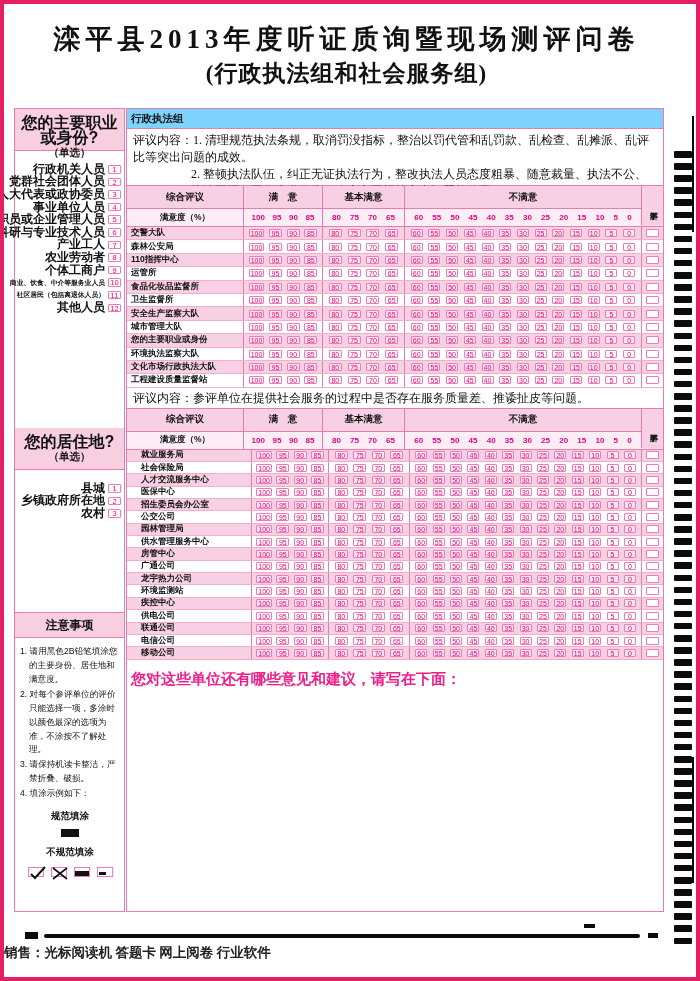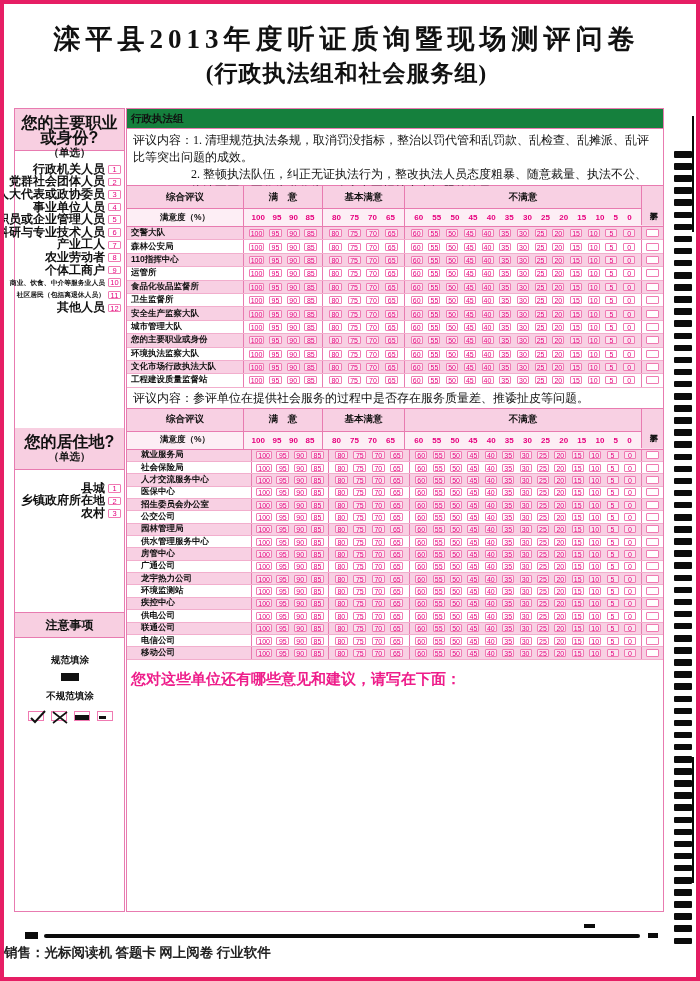--- a/index.html
+++ b/index.html
@@ -27,21 +27,21 @@
   .note-item{font-size:8.6px;line-height:1.62;padding-left:9px;text-indent:-9px;margin-bottom:1px;}
   .ex-label{text-align:center;font-weight:bold;font-size:9.5px;margin-top:9px;}
   .ex-good{width:18px;height:8px;background:#111;margin:6px auto 0;}
   .ex-bad-row{display:flex;justify-content:center;gap:7px;margin-top:8px;}
   .badbox{position:relative;width:16px;height:10px;border:1px solid #f07ab2;box-sizing:border-box;}
   .badbox svg{position:absolute;left:-2px;top:-3px;overflow:visible;}
   .halffill{position:absolute;left:0;right:0;bottom:0;height:5px;background:#111;}
   .dashmark{position:absolute;left:1px;bottom:1px;width:7px;height:3px;background:#111;}
   
   .main{position:absolute;left:122px;top:104px;width:538px;height:804px;border:1px solid #e87bb0;box-sizing:border-box;background:#fff;}
-  .band{background:#15803d;border-bottom:1px solid #e87bb0;font-weight:bold;font-size:10.5px;padding-left:4px;box-sizing:border-box;}
+  .band{background:#7dd3fc;border-bottom:1px solid #e87bb0;font-weight:bold;font-size:10.5px;padding-left:4px;box-sizing:border-box;}
   .band1{height:20px;line-height:19px;}
   .band2{height:18px;line-height:17px;border-top:1px solid #e87bb0;}
   .review{border-bottom:1px solid #e87bb0;font-family:"Liberation Serif","DejaVu Serif",serif;font-size:12px;box-sizing:border-box;}
   .review1{height:57px;padding:3px 6px 0 6px;}
   .review1 .rl1{line-height:17px;}
   .review1 .rl2{line-height:17px;padding-left:58px;}
   .review2{height:21px;line-height:20px;padding-left:6px;}
   
   .t-head{position:relative;background:#fbdcec;border-bottom:1px solid #e87bb0;}
   .t-row{display:flex;align-items:stretch;}
@@ -161,20 +161,26 @@
           <div class="opt-label">乡镇政府所在地</div>
           <div class="opt-box">2</div>
         </div>
         <div class="opt-row">
           <div class="opt-label">农村</div>
           <div class="opt-box">3</div>
         </div>
       </div>
     <div class="notes-head">注意事项</div>
     <div class="notes-body">
+      <div id="notes-list">
+          <div class="note-item">1. 请用黑色2B铅笔填涂您的主要身份、居住地和满意度。</div>
+          <div class="note-item">2. 对每个参评单位的评价只能选择一项，多涂时以颜色最深的选项为准，不涂按不了解处理。</div>
+          <div class="note-item">3. 请保持机读卡整洁，严禁折叠、破损。</div>
+          <div class="note-item">4. 填涂示例如下：</div>
+        </div>
       <div class="ex-label">规范填涂</div>
       <div class="ex-good"></div>
       <div class="ex-label">不规范填涂</div>
       <div class="ex-bad-row">
         <span class="badbox">
           <svg width="20" height="16">
               <path d="M4,9 L8,13 L18,2" stroke="#111" stroke-width="2" fill="none"></path>
             </svg>
         </span>
         <span class="badbox">

